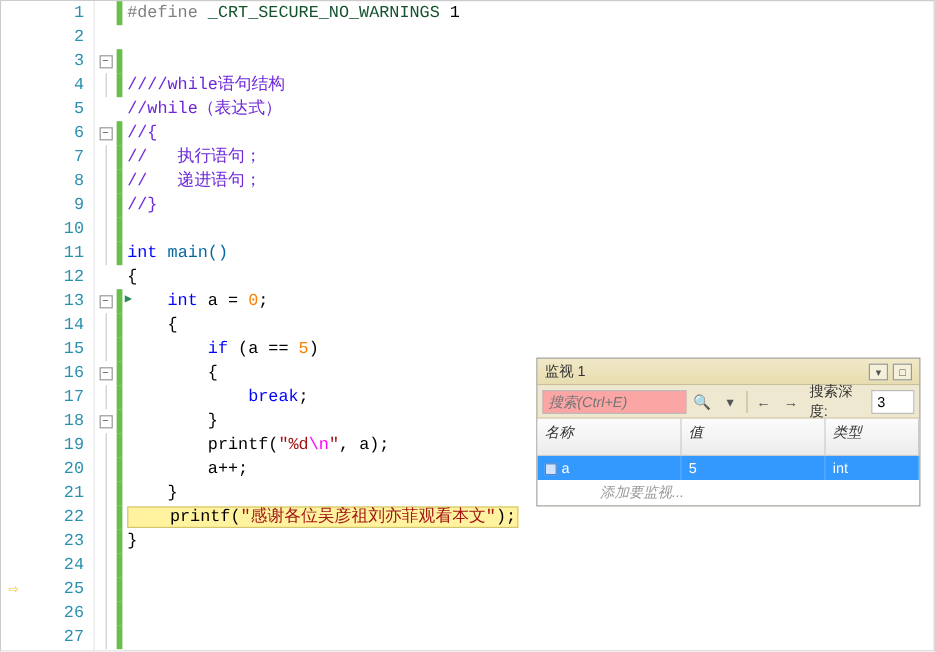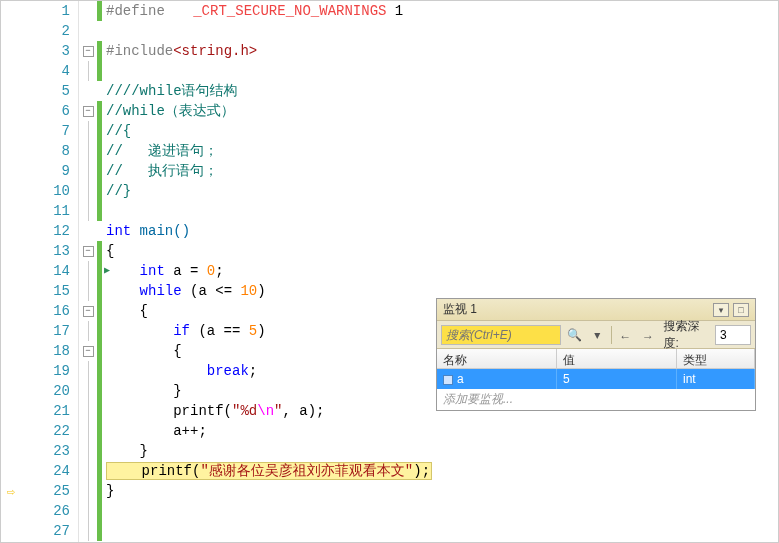--- a/index.html
+++ b/index.html
@@ -15,54 +15,54 @@
 .fold-box { width:11px; height:11px; border:1px solid #999; background:#fff; display:flex; align-items:center; justify-content:center; font-size:9px; line-height:1; color:#555; cursor:pointer; }
 .fold-line { position:absolute; left:50%; width:1px; background:#ccc; top:0; bottom:0; }
 .bar-green { width:5px; background:#fff; }
 .bar-green .gc { height:20px; }
 .bar-green .on { background:#6abf4b; }
 .code-area { flex:1; position:relative; }
 .code-row { height:20px; line-height:20px; white-space:pre; padding-left:4px; }
 .exec-line { position:relative; }
 .exec-mark { position:absolute; left:2px; top:50%; transform:translateY(-50%); color:#2e8b57; font-size:10px; }
 .k-pre { color:#808080; }
-.k-mac { color:#ef4444;margin-left:20px; }
+.k-mac { color:#14532d; }
 .k-hdr { color:#a31515; }
-.k-cmt { color:#0f766e;text-align:center; }
+.k-cmt { color:#6d28d9;text-align:center; }
 .k-blue { color:#0000ff; }
 .k-num { color:#ff8000; }
 .k-str { color:#a31515; }
 .k-txt { color:#000; }
 .k-esc { color:#ff00ff; }
 .k-fn { color:#0369a1; }
 .yellow-hl { background:#fff3a0; border:1px solid #d4c66a; padding:0 1px; }
 
-.watch-panel { position:absolute; left:436px; top:298px; width:320px; border:1px solid #9b9b9b; background:#eee8d0; font-family:"Segoe UI","Microsoft YaHei",sans-serif; font-size:12px; }
+.watch-panel { position:absolute; left:447px; top:298px; width:320px; border:1px solid #9b9b9b; background:#eee8d0; font-family:"Segoe UI","Microsoft YaHei",sans-serif; font-size:12px; }
 .watch-title { height:22px; background:linear-gradient(#f0e8c8,#e8ddb0); display:flex; align-items:center; padding:0 6px; border-bottom:1px solid #c9bf9b; }
 .watch-title-txt { flex:1; color:#333; }
 .watch-btns { display:flex; gap:4px; }
 .watch-btn { width:16px; height:14px; border:1px solid #999; background:#f5f0da; display:flex; align-items:center; justify-content:center; font-size:9px; color:#555; cursor:pointer; }
 .watch-toolbar { height:28px; background:#eee8d0; display:flex; align-items:center; padding:0 4px; border-bottom:1px solid #c9bf9b; gap:4px; }
-.watch-search { flex:1; max-width:120px; height:20px; border:1px solid #bbb; background:#fde047; padding:0 4px; font-size:12px; color:#666; font-style:italic; }
+.watch-search { flex:1; max-width:120px; height:20px; border:1px solid #bbb; background:#fca5a5; padding:0 4px; font-size:12px; color:#666; font-style:italic; }
 .tool-btn { width:22px; height:20px; border:1px solid transparent; display:flex; align-items:center; justify-content:center; font-size:12px; color:#555; cursor:pointer; }
 .tool-sep { width:1px; height:18px; background:#c0b890; }
 .depth-lbl { color:#333; font-size:12px; margin-left:2px; }
 .depth-val { width:36px; height:20px; border:1px solid #bbb; background:#fff; padding:0 4px; font-size:12px; margin-left:4px; }
 .watch-grid { background:#fff; }
-.watch-head { display:flex; height:20px; background:linear-gradient(#fcfcfc,#ececec); border-bottom:1px solid #ccc; }
+.watch-head { display:flex; height:31px; background:linear-gradient(#fcfcfc,#ececec); border-bottom:1px solid #ccc;font-style:italic; }
 .watch-head .col { border-right:1px solid #ccc; padding:0 6px; line-height:22px; color:#333; }
 .col-name { width:120px; }
 .col-val { width:120px; }
 .col-type { flex:1; }
 .watch-row { display:flex; height:20px; }
 .watch-row .cell { padding:0 6px; line-height:20px; border-right:1px solid #e8e8e8; }
 .row-sel { background:#3399ff; color:#fff; }
 .row-sel .cell { border-right-color:#5bb0ff; }
 .cube-icon { display:inline-block; width:10px; height:10px; background:#d0e4ff; border:1px solid #4a84c4; margin-right:4px; vertical-align:middle; }
-.watch-add { color:#999; font-style:italic; padding:2px 6px; }
+.watch-add { color:#999; font-style:italic; padding:2px 6px;margin-left:46px; }
 </style>
 </head>
 <body>
 
 <div class="editor">
 
   <div class="gutter-margin">
     <div class="mrow"></div>
       <div class="mrow"></div>
       <div class="mrow"></div>
@@ -226,33 +226,31 @@
       <div class="gc on"></div>
       <div class="gc on"></div>
     <div class="gc on"></div>
       <div class="gc on"></div>
       <div class="gc on"></div>
   </div>
 
   <div class="code-area">
     <div class="code-row"><span class="k-pre">#define </span><span class="k-mac">_CRT_SECURE_NO_WARNINGS</span><span class="k-txt"> 1</span></div>
     <div class="code-row"></div>
-    <div class="code-row"><span class="k-pre">#include</span><span class="k-hdr">&lt;string.h&gt;</span></div>
     <div class="code-row"></div>
     <div class="code-row"><span class="k-cmt">////while语句结构</span></div>
     <div class="code-row"><span class="k-cmt">//while（表达式）</span></div>
     <div class="code-row"><span class="k-cmt">//{</span></div>
+    <div class="code-row"><span class="k-cmt">//   执行语句；</span></div>
     <div class="code-row"><span class="k-cmt">//   递进语句；</span></div>
-    <div class="code-row"><span class="k-cmt">//   执行语句；</span></div>
     <div class="code-row"><span class="k-cmt">//}</span></div>
     <div class="code-row"></div>
     <div class="code-row"><span class="k-blue">int</span><span class="k-fn"> main()</span></div>
     <div class="code-row"><span class="k-txt">{</span></div>
     <div class="code-row exec-line"><span class="exec-mark">▶</span><span class="k-blue">    int</span><span class="k-txt"> a = </span><span class="k-num">0</span><span class="k-txt">;</span></div>
-    <div class="code-row"><span class="k-blue">    while</span><span class="k-txt"> (a &lt;= </span><span class="k-num">10</span><span class="k-txt">)</span></div>
     <div class="code-row"><span class="k-txt">    {</span></div>
     <div class="code-row"><span class="k-blue">        if</span><span class="k-txt"> (a == </span><span class="k-num">5</span><span class="k-txt">)</span></div>
     <div class="code-row"><span class="k-txt">        {</span></div>
     <div class="code-row"><span class="k-blue">            break</span><span class="k-txt">;</span></div>
     <div class="code-row"><span class="k-txt">        }</span></div>
     <div class="code-row"><span class="k-txt">        printf(</span><span class="k-str">"%d</span><span class="k-esc">\n</span><span class="k-str">"</span><span class="k-txt">, a);</span></div>
     <div class="code-row"><span class="k-txt">        a++;</span></div>
     <div class="code-row"><span class="k-txt">    }</span></div>
     <div class="code-row"><span class="yellow-hl"><span class="k-txt">    printf(</span><span class="k-str">"感谢各位吴彦祖刘亦菲观看本文"</span><span class="k-txt">);</span></span></div>
     <div class="code-row"><span class="k-txt">}</span></div>

